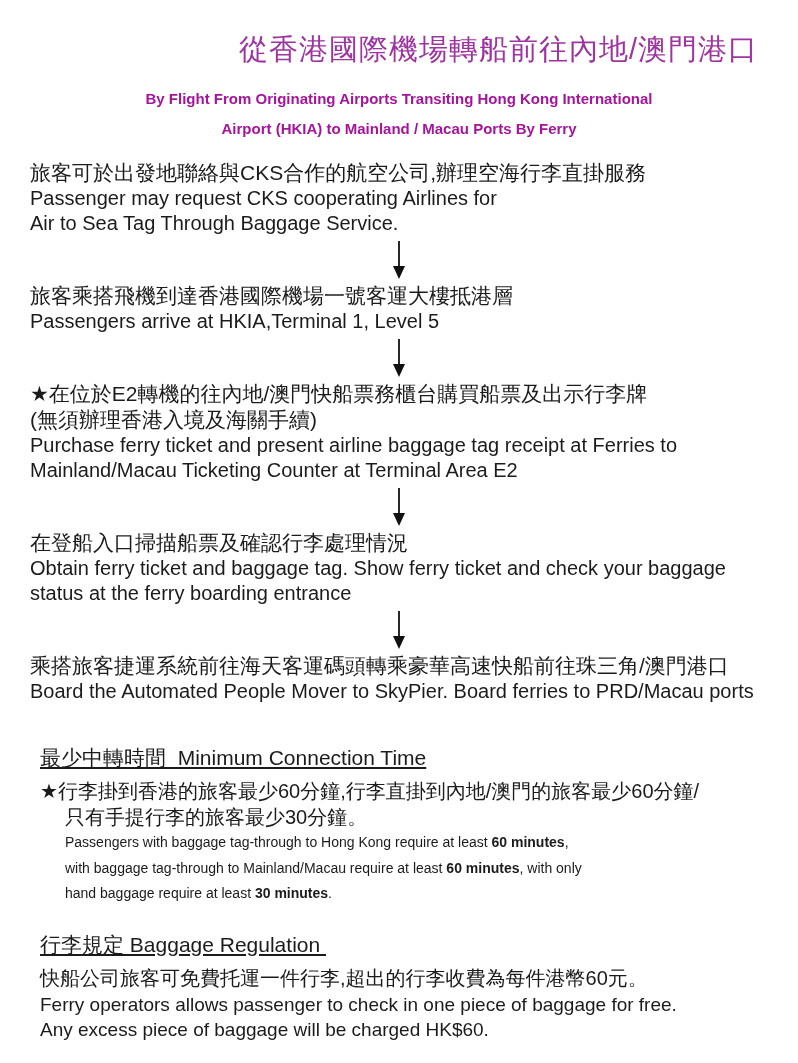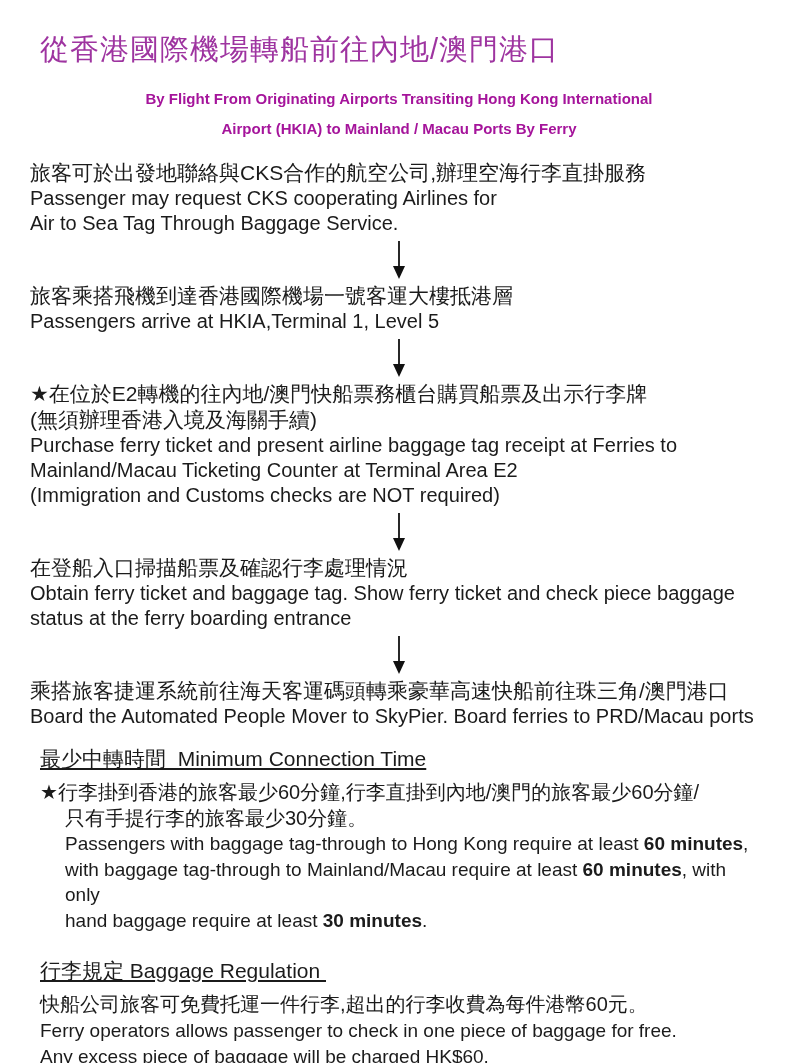--- a/index.html
+++ b/index.html
@@ -12,21 +12,21 @@
   html,body{background:var(--background);}
   body{
     width:798px;height:1063px;
     font-family:"Liberation Sans","DejaVu Sans",sans-serif;
     color:var(--text);
     overflow:hidden;
   }
   .page{padding:30px 40px 0 40px;}
 
   .title-zh{
-    text-align:left;
+    text-align:right;
     color:var(--title-zh);
     font-size:29px;
     font-weight:normal;
     letter-spacing:1px;
     margin-bottom:14px;
     white-space:pre-wrap;
   }
   .title-en{
     text-align:center;
     color:var(--title-en);
@@ -47,25 +47,25 @@
   }
 
   .section{text-align:left;}
   .section-heading{
     font-size:21px;
     font-weight:normal;
     text-decoration:underline;
     white-space:pre-wrap;
     margin-bottom:6px;
   }
-  .mct{margin-top:16px;}
+  .mct{margin-top:40px;}
   .mct-body{padding-left:25px;font-size:19px;}
   .mct-body .zh{font-size:20px;line-height:26px;}
   .mct-body .zh.star-line{text-indent:-25px;}
-  .mct-body .en{font-size:19px;line-height:25.5px;}
+  .mct-body .en{font-size:14px;line-height:25.5px;}
 
   .br{margin-top:24px;}
   .br-body .zh{font-size:20px;line-height:27px;}
   .br-body .en{font-size:19px;line-height:25.5px;}
 
   b{font-weight:bold;}
 </style>
 </head>
 <body>
 
@@ -99,31 +99,30 @@
     <svg class="arrow" width="16" height="38" viewBox="0 0 16 38">
       <line x1="8" y1="0" x2="8" y2="27" stroke="#111" stroke-width="1.8"></line>
       <polygon points="2,25 14,25 8,38" fill="#111"></polygon>
     </svg>
 
     <div class="step">
       <div class="zh">★在位於E2轉機的往內地/澳門快船票務櫃台購買船票及出示行李牌</div>
       <div class="zh">(無須辦理香港入境及海關手續)</div>
       <div class="en">Purchase ferry ticket and present airline baggage tag receipt at Ferries to</div>
       <div class="en">Mainland/Macau Ticketing Counter at Terminal Area E2</div>
-      <div class="en">(Immigration and Customs checks are NOT required)</div>
     </div>
 
     <svg class="arrow" width="16" height="38" viewBox="0 0 16 38">
       <line x1="8" y1="0" x2="8" y2="27" stroke="#111" stroke-width="1.8"></line>
       <polygon points="2,25 14,25 8,38" fill="#111"></polygon>
     </svg>
 
     <div class="step">
       <div class="zh">在登船入口掃描船票及確認行李處理情況</div>
-      <div class="en">Obtain ferry ticket and baggage tag. Show ferry ticket and check piece baggage</div>
+      <div class="en">Obtain ferry ticket and baggage tag. Show ferry ticket and check your baggage</div>
       <div class="en">status at the ferry boarding entrance</div>
     </div>
 
     <svg class="arrow" width="16" height="38" viewBox="0 0 16 38">
       <line x1="8" y1="0" x2="8" y2="27" stroke="#111" stroke-width="1.8"></line>
       <polygon points="2,25 14,25 8,38" fill="#111"></polygon>
     </svg>
 
     <div class="step">
       <div class="zh">乘搭旅客捷運系統前往海天客運碼頭轉乘豪華高速快船前往珠三角/澳門港口</div>

